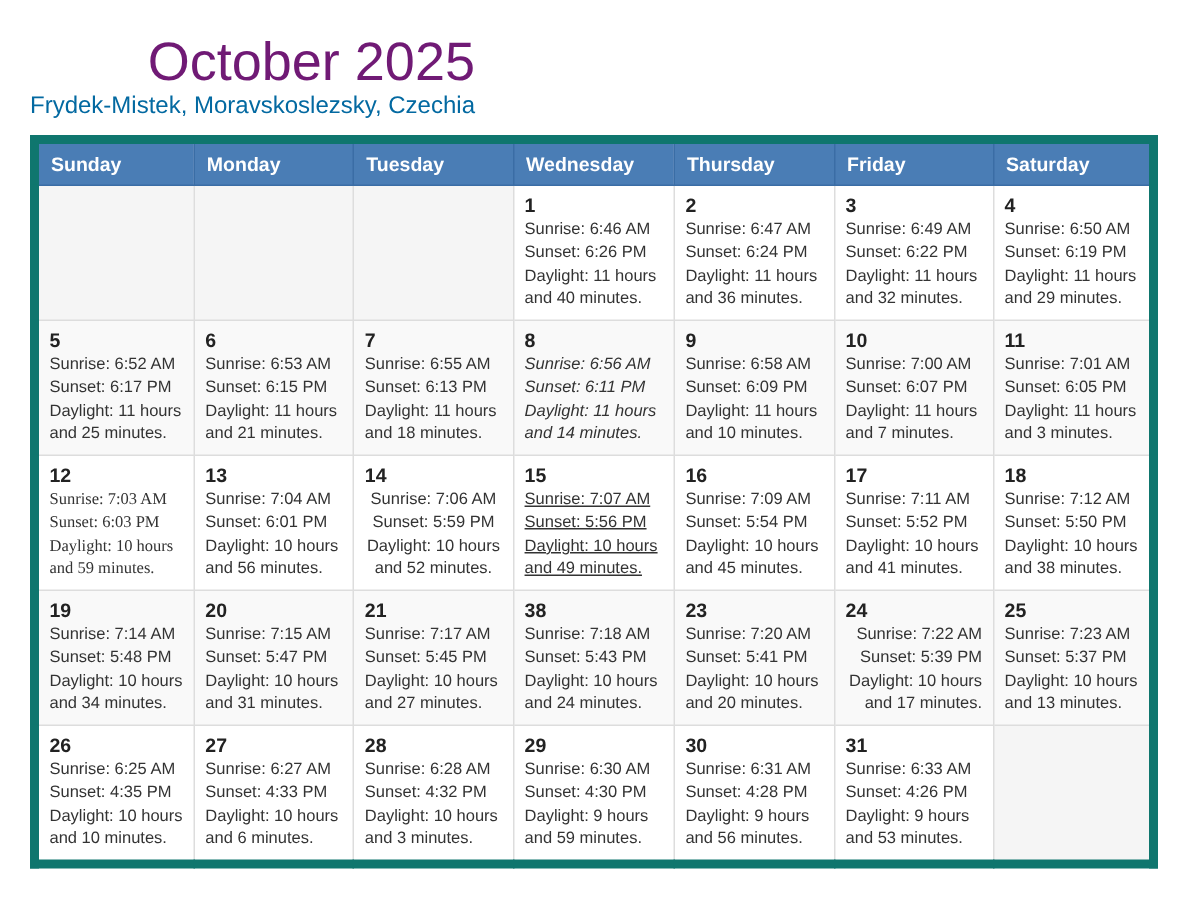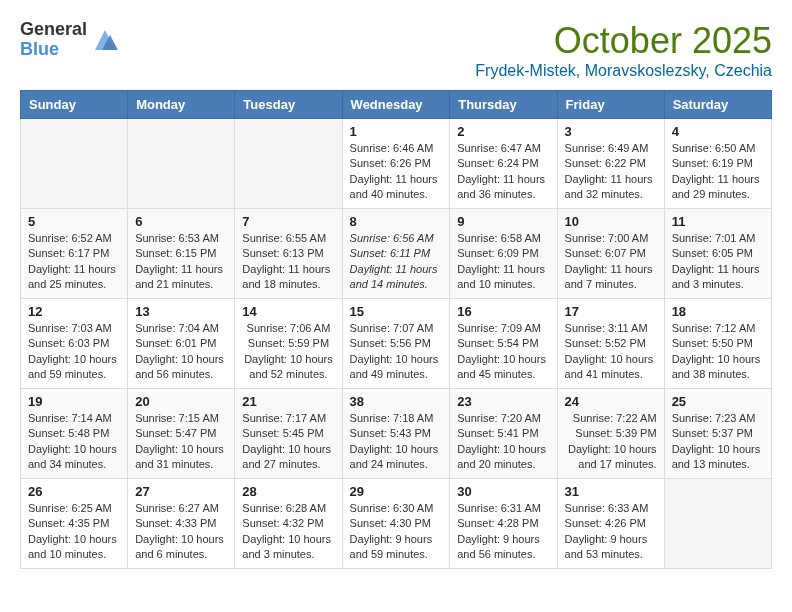--- a/index.html
+++ b/index.html
@@ -39,30 +39,30 @@
       width: 30px;
       height: 30px;
       margin-left: 3px;
     }
     .title-block {
       text-align: right;
     }
     .month-title {
       font-size: 36px;
       font-weight: normal;
-      color: #4d7c0f;
+      color: #701a75;
     }
     .location-title {
       font-size: 16px;
       color: #0369a1;
     }
     .calendar {
       width: 100%;
       border-collapse: collapse;
-      border: 1px solid #0f766e;
+      border: 6px solid #0f766e;
     }
     .calendar th {
       background: #4a7db5;
       color: #fff;
       text-align: left;
       padding: 6px 8px;
       font-size: 13px;
       border: 1px solid #3a6da5;
     }
     .calendar td {
@@ -95,30 +95,20 @@
     .day-info {
       font-size: 11px;
       line-height: 1.4;
       color: #333;
     }
   </style>
 </head>
 <body>
 
 <div class="header">
-  <div class="logo">
-    <div class="logo-text">
-      <span class="logo-general">General</span>
-      <span class="logo-blue">Blue</span>
-    </div>
-    <svg class="logo-icon" viewBox="0 0 30 30">
-      <polygon points="5,25 15,5 25,25" fill="#4a90d9" opacity="0.7"></polygon>
-      <polygon points="12,25 20,10 28,25" fill="#4a7db5" opacity="0.9"></polygon>
-    </svg>
-  </div>
   <div class="title-block">
     <div class="month-title">October 2025</div>
     <div class="location-title">Frydek-Mistek, Moravskoslezsky, Czechia</div>
   </div>
 </div>
 
 <table class="calendar">
   <thead>
     <tr>
     <th>Sunday</th>
@@ -211,56 +201,56 @@
           <span class="day-num">11</span>
           <div class="day-info" style="white-space: pre-line;">Sunrise: 7:01 AM
 Sunset: 6:05 PM
 Daylight: 11 hours
 and 3 minutes.</div>
         </td>
       </tr>
       <tr>
         <td>
           <span class="day-num">12</span>
-          <div class="day-info" style="white-space: pre-line;">Sunrise: 7:03 AM
+          <div class="day-info" style="white-space: pre-line; font-family: Liberation Serif, serif;">Sunrise: 7:03 AM
 Sunset: 6:03 PM
 Daylight: 10 hours
 and 59 minutes.</div>
         </td>
         <td>
           <span class="day-num">13</span>
           <div class="day-info" style="white-space: pre-line;">Sunrise: 7:04 AM
 Sunset: 6:01 PM
 Daylight: 10 hours
 and 56 minutes.</div>
         </td>
         <td>
           <span class="day-num">14</span>
           <div class="day-info" style="white-space: pre-line; text-align: center;">Sunrise: 7:06 AM
 Sunset: 5:59 PM
 Daylight: 10 hours
 and 52 minutes.</div>
         </td>
         <td>
           <span class="day-num">15</span>
-          <div class="day-info" style="white-space: pre-line;">Sunrise: 7:07 AM
+          <div class="day-info" style="white-space: pre-line; text-decoration: underline;">Sunrise: 7:07 AM
 Sunset: 5:56 PM
 Daylight: 10 hours
 and 49 minutes.</div>
         </td>
         <td>
           <span class="day-num">16</span>
           <div class="day-info" style="white-space: pre-line;">Sunrise: 7:09 AM
 Sunset: 5:54 PM
 Daylight: 10 hours
 and 45 minutes.</div>
         </td>
         <td>
           <span class="day-num">17</span>
-          <div class="day-info" style="white-space: pre-line;">Sunrise: 3:11 AM
+          <div class="day-info" style="white-space: pre-line;">Sunrise: 7:11 AM
 Sunset: 5:52 PM
 Daylight: 10 hours
 and 41 minutes.</div>
         </td>
         <td>
           <span class="day-num">18</span>
           <div class="day-info" style="white-space: pre-line;">Sunrise: 7:12 AM
 Sunset: 5:50 PM
 Daylight: 10 hours
 and 38 minutes.</div>

